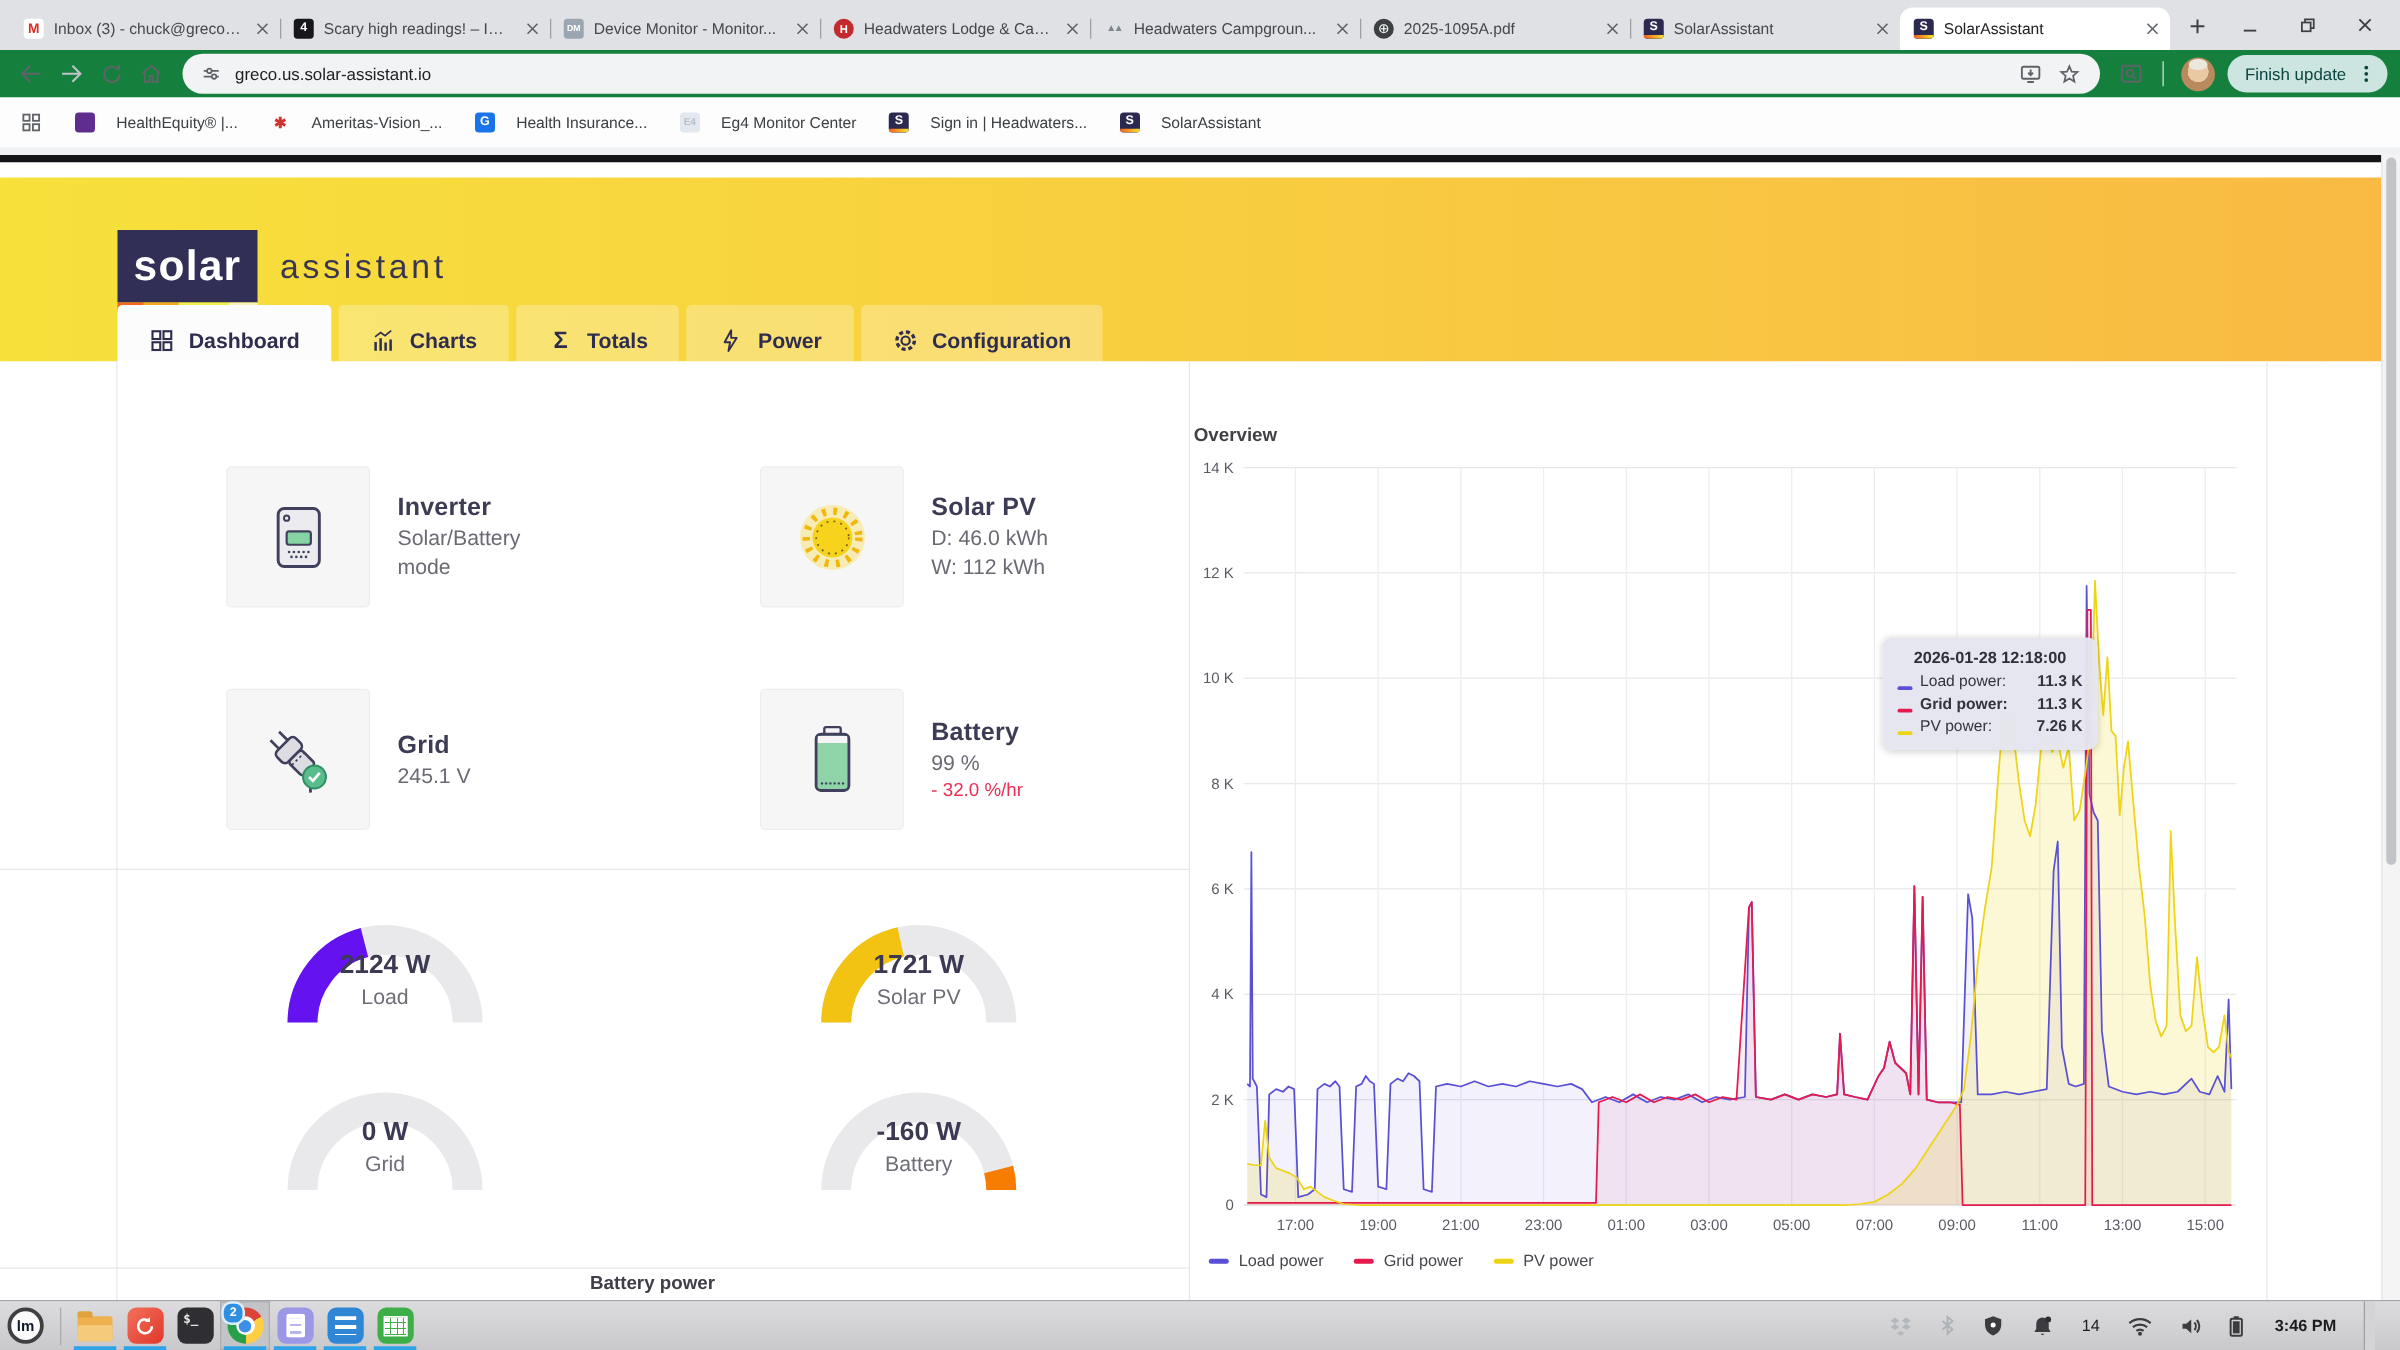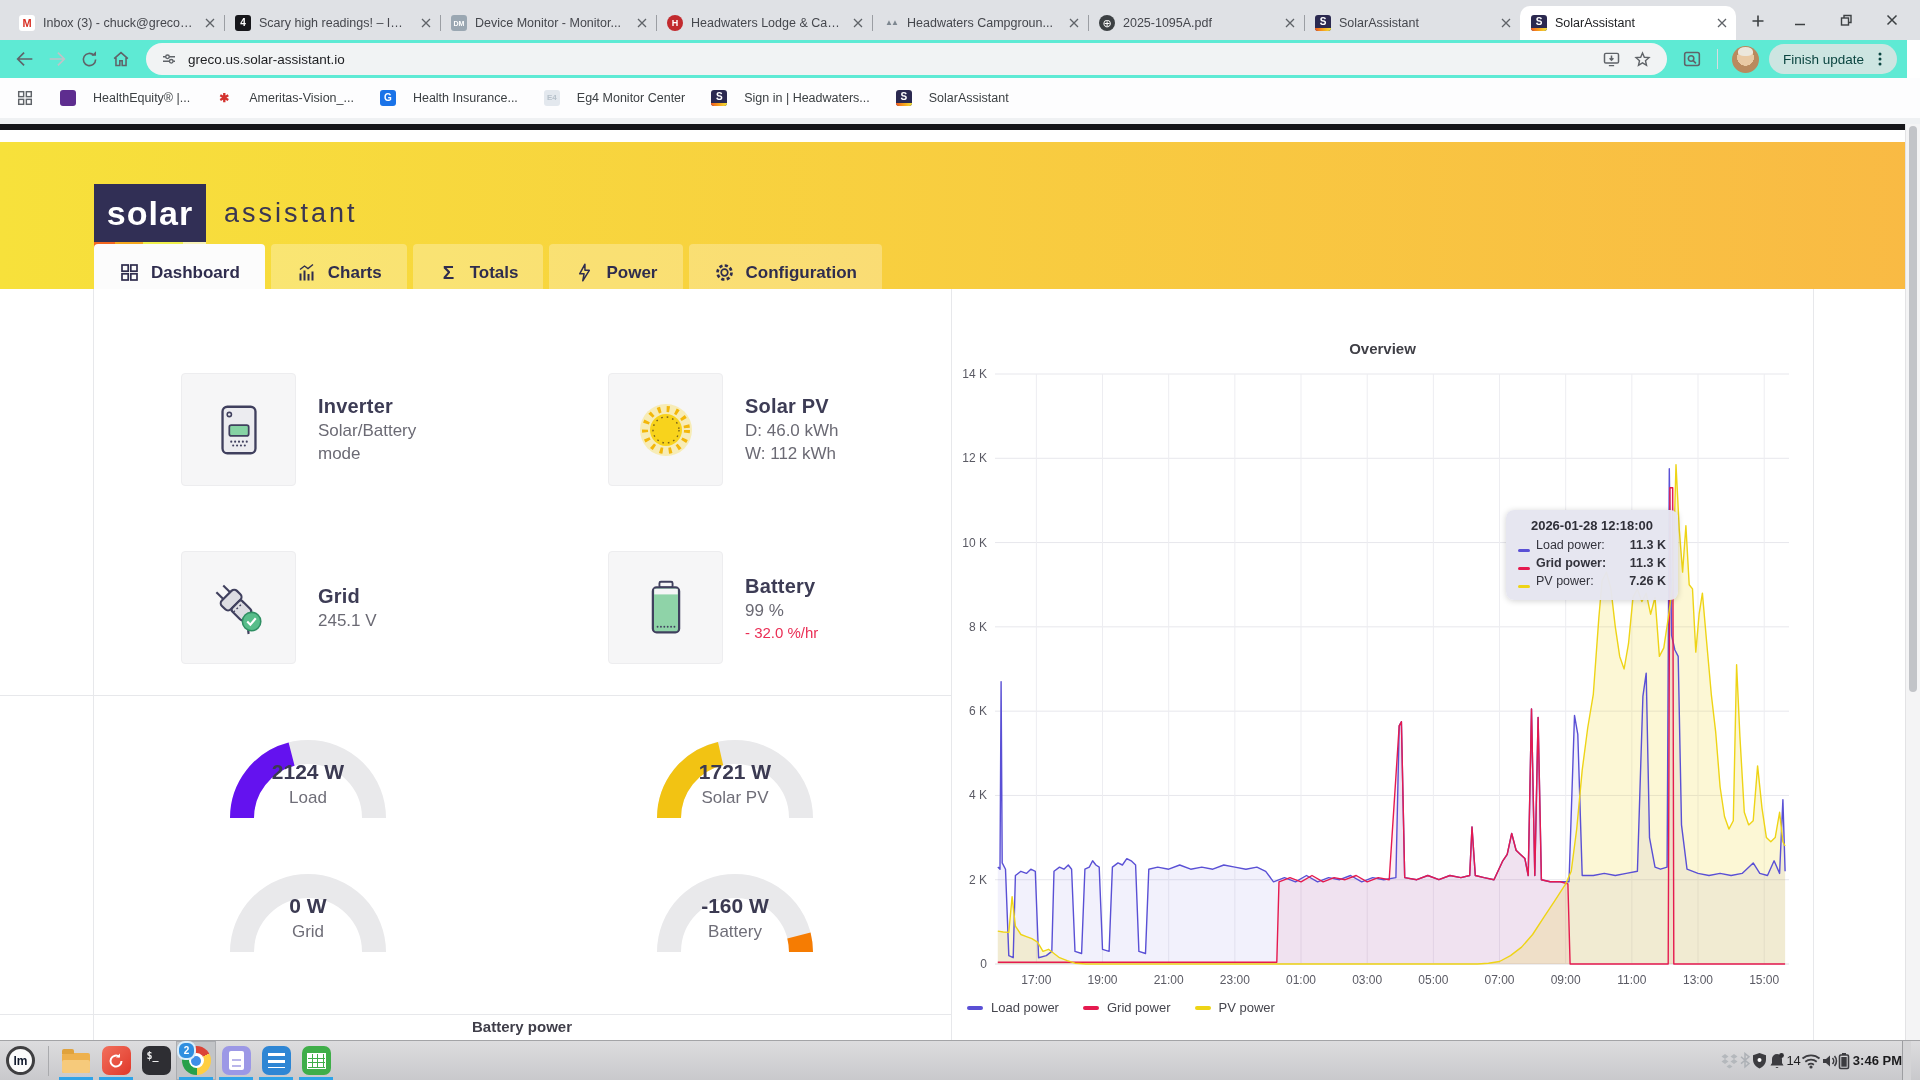--- a/index.html
+++ b/index.html
@@ -29,21 +29,21 @@
   .fav-solar-assistant b{font-size:10px;margin-top:-2px}
   .sa-strip{position:absolute;left:0;right:0;bottom:0;height:3px;background:linear-gradient(90deg,#f05a22,#f6a21c,#f2e23c)}
   .fav-healthequity{background:#5e2d8f}
   .fav-ameritas{background:transparent;color:#d3322e;font-size:12px}
   .fav-ghealth{background:#1a73e8;color:#fff}
   .fav-eg4{background:#e3e8ee;color:#b6c0ca;font-size:8px}
   .newtab{width:28px;height:28px;margin:0 0 5px 8px;border-radius:50%;display:flex;align-items:center;justify-content:center}
   .win{margin-left:auto;display:flex;height:40px;align-items:center;gap:30px;padding:0 20px;color:#3c4043}
 
   
-  .toolbar{position:absolute;top:40px;left:0;right:13px;height:38px;background:#5eead4;display:flex;align-items:center;padding:0 10px;box-sizing:border-box;gap:2px}
+  .toolbar{position:absolute;top:40px;left:0;right:0;height:38px;background:#15803d;display:flex;align-items:center;padding:0 10px;box-sizing:border-box;gap:2px}
   .tbtn{width:30px;height:30px;border-radius:50%;display:flex;align-items:center;justify-content:center;flex:none}
   .omnibox{flex:1;height:32px;background:#f1f3f4;border-radius:16px;display:flex;align-items:center;padding:0 14px;gap:10px;margin:0 8px;min-width:0}
   .url{font-size:13.5px;color:#202124;white-space:nowrap}
   .tsep{width:1px;height:20px;background:#dadce0;margin:0 8px}
   .avatar{width:27px;height:27px;border-radius:50%;background:radial-gradient(circle at 50% 42%,#e9c9a3 0 40%,#b98a5e 41% 100%);position:relative;overflow:hidden;flex:none;margin:0 4px}
   .avatar::before{content:"";position:absolute;top:1px;left:6px;right:6px;height:9px;border-radius:50% 50% 42% 42%;background:#ece7dc}
   .update-pill{height:30px;background:#cde5e1;border-radius:15px;display:flex;align-items:center;gap:9px;
     padding:0 10px 0 14px;color:#0b4540;font-size:13.5px;font-weight:500;flex:none;margin-left:4px}
 
   
@@ -79,21 +79,21 @@
   .card-alert{font-size:15px;color:#ea2e55}
   .card-alert:empty{display:none}
 
   .gauge{position:absolute;width:190px;height:110px}
   .gauge-text{position:absolute;left:0;right:0;top:38px;text-align:center}
   .gauge-value{font-size:21px;font-weight:700;color:#3b3a52}
   .gauge-label{font-size:17px;color:#6f6e78;margin-top:4px}
   .section-title{position:absolute;left:93px;width:858px;top:729px;text-align:center;font-size:15px;font-weight:700;color:#3f3e49}
 
   .chart{position:absolute;left:955px;top:51px;width:855px;height:700px}
-  .chart-title{text-align:center;font-size:15px;font-weight:700;color:#3f3f46;height:24px}
+  .chart-title{text-align:left;font-size:15px;font-weight:700;color:#3f3f46;height:24px}
   .legend{display:flex;gap:24px;align-items:center;padding-left:12px;margin-top:2px}
   .legend-item{display:flex;align-items:center;gap:8px;font-size:13px;color:#46464e}
   .dash{width:16px;height:4px;border-radius:2px}
   .chart-tooltip{position:absolute;left:551px;top:170px;width:172px;background:rgba(229,229,240,.97);border-radius:8px;
     padding:8px 12px;box-shadow:0 1px 6px rgba(0,0,0,.18);font-size:12.5px;color:#33333c;box-sizing:border-box}
   .tt-head{font-weight:700;text-align:center;font-size:13px;margin-bottom:5px;color:#2f2f38}
   .tt-row{display:flex;align-items:flex-end;gap:6px;margin:4px 0}
   .tt-dash{width:12px;height:3px;border-radius:1.5px;flex:none}
   .tt-val{margin-left:auto;font-weight:700}
   .tt-row.bold .tt-label{font-weight:700}
@@ -124,21 +124,21 @@
   .ic-doc{width:29px;height:29px;border-radius:7px;display:flex;align-items:center;justify-content:center}
   .ic-doc.purple{background:#9c98e6}
   .ic-doc.purple i{display:block;width:15px;height:19px;background:#fff;border-radius:2px;
     background-image:repeating-linear-gradient(#fff 0 4px,#b9b6ea 4px 6px);background-size:9px 100%;background-position:3px 4px;background-repeat:no-repeat}
   .ic-doc.blue{background:#2e86d4}
   .ic-doc.blue i{display:block;width:17px;height:15px;background:repeating-linear-gradient(#fff 0 3px,transparent 3px 7px)}
   .ic-calc{width:29px;height:29px;border-radius:7px;background:#3fae49;display:flex;align-items:center;justify-content:center}
   .ic-calc i{display:block;width:17px;height:14px;background:
     linear-gradient(#fff,#fff) padding-box,#fff;border:1px solid #fff;
     background-image:repeating-linear-gradient(90deg,transparent 0 4.2px,#3fae49 4.2px 5.2px),repeating-linear-gradient(transparent 0 3.6px,#3fae49 3.6px 4.6px)}
-  .tray{margin-left:auto;display:flex;align-items:center;gap:0;padding-right:9px}
+  .tray{margin-left:auto;display:flex;align-items:center;gap:22px;padding-right:20px}
   .tray-count{font-size:13px;color:#1f1f21}
   .clock{font-size:13px;font-weight:700;color:#1b1b1d;margin-left:3px;white-space:nowrap}
   .show-desktop{width:8px;height:39px;border-left:1px solid #9d9ea1;background:#d4d4d6}
 </style>
 </head>
 <body>
 
 <div class="screen">
 
   <div class="tabbar">

